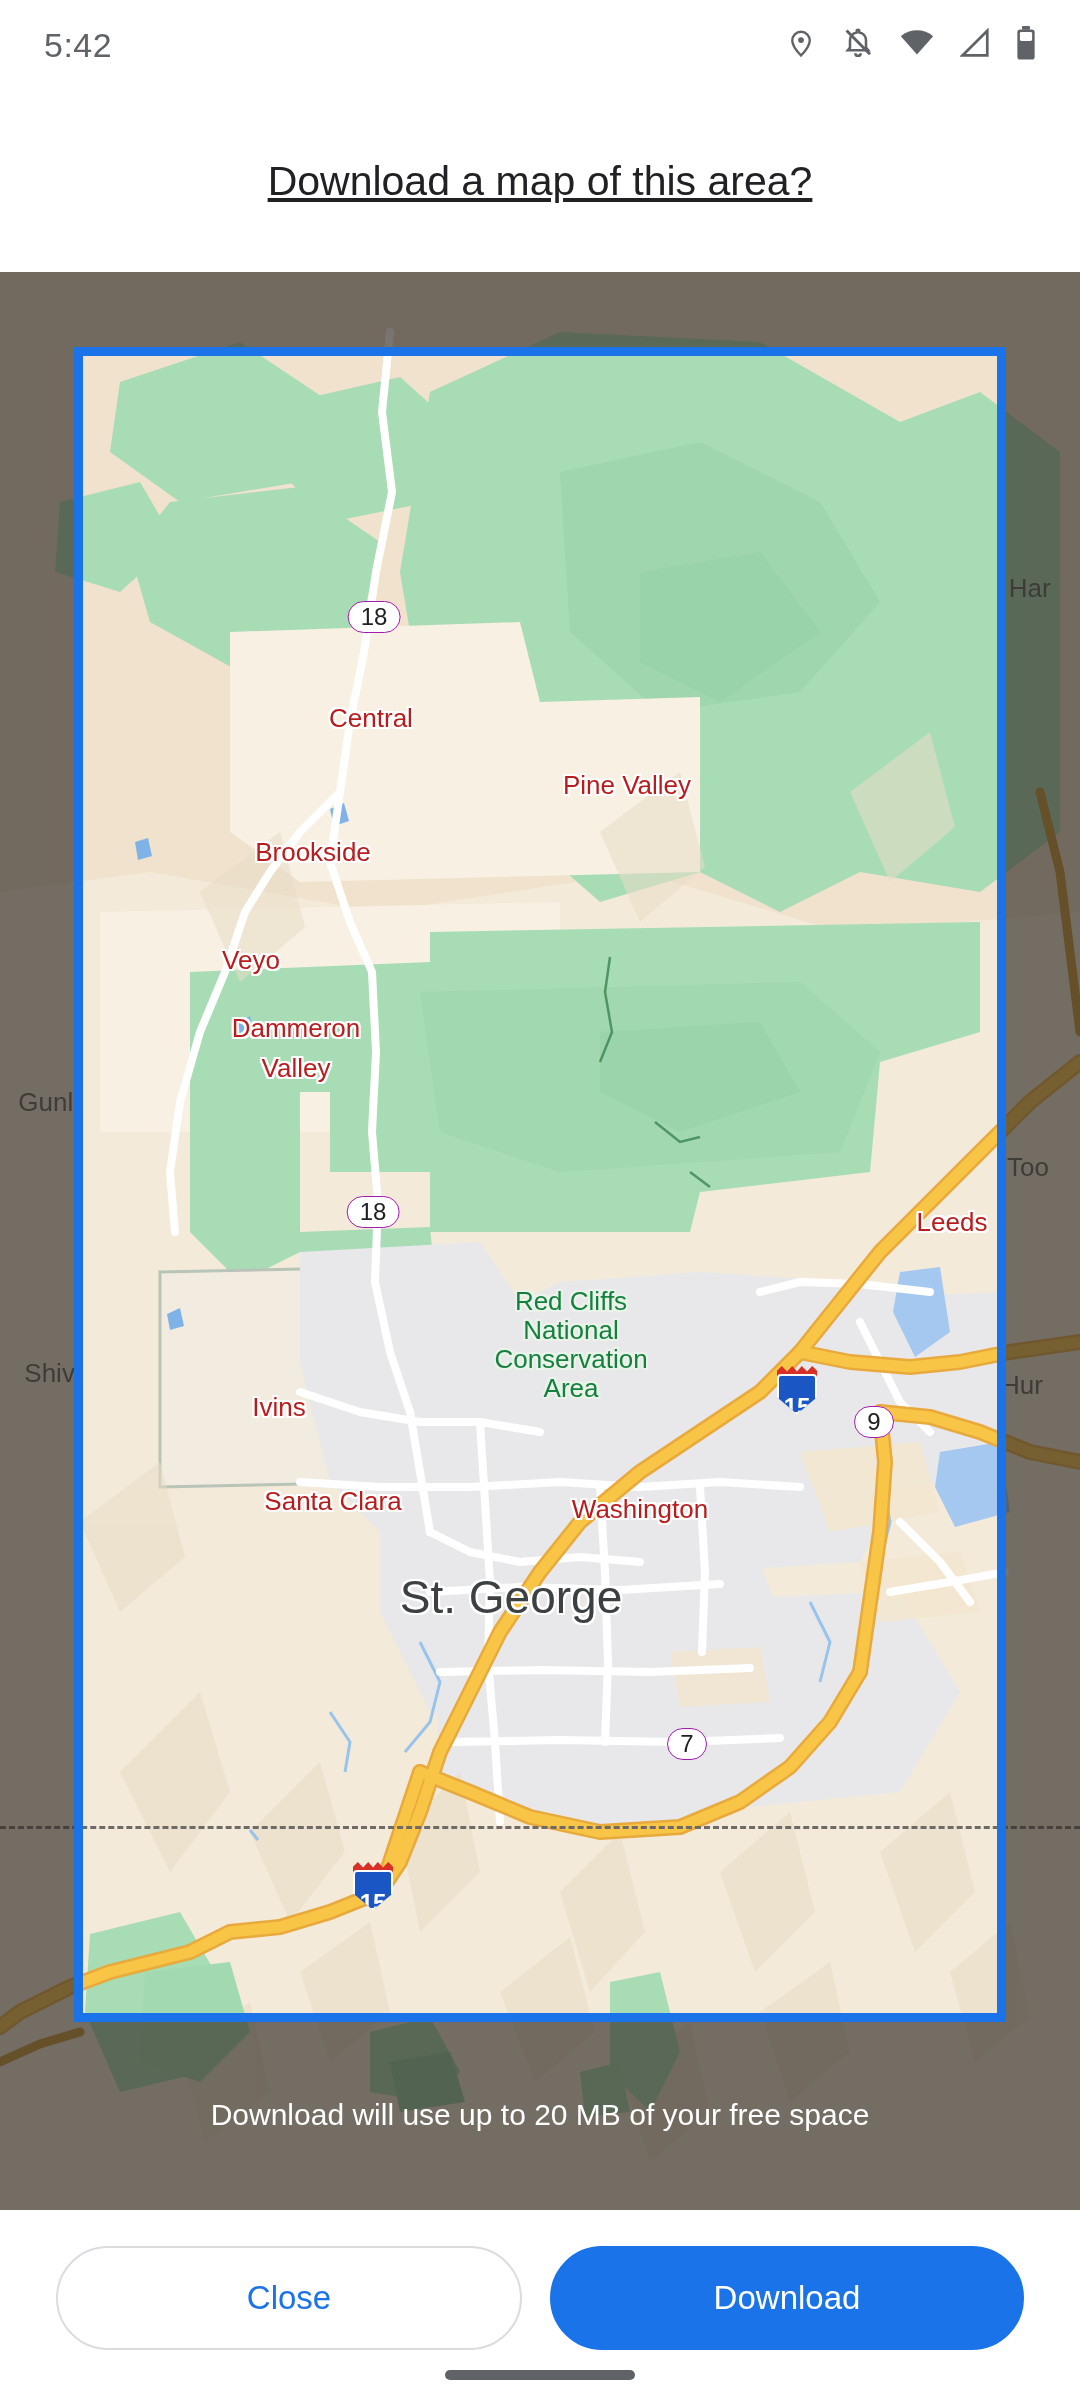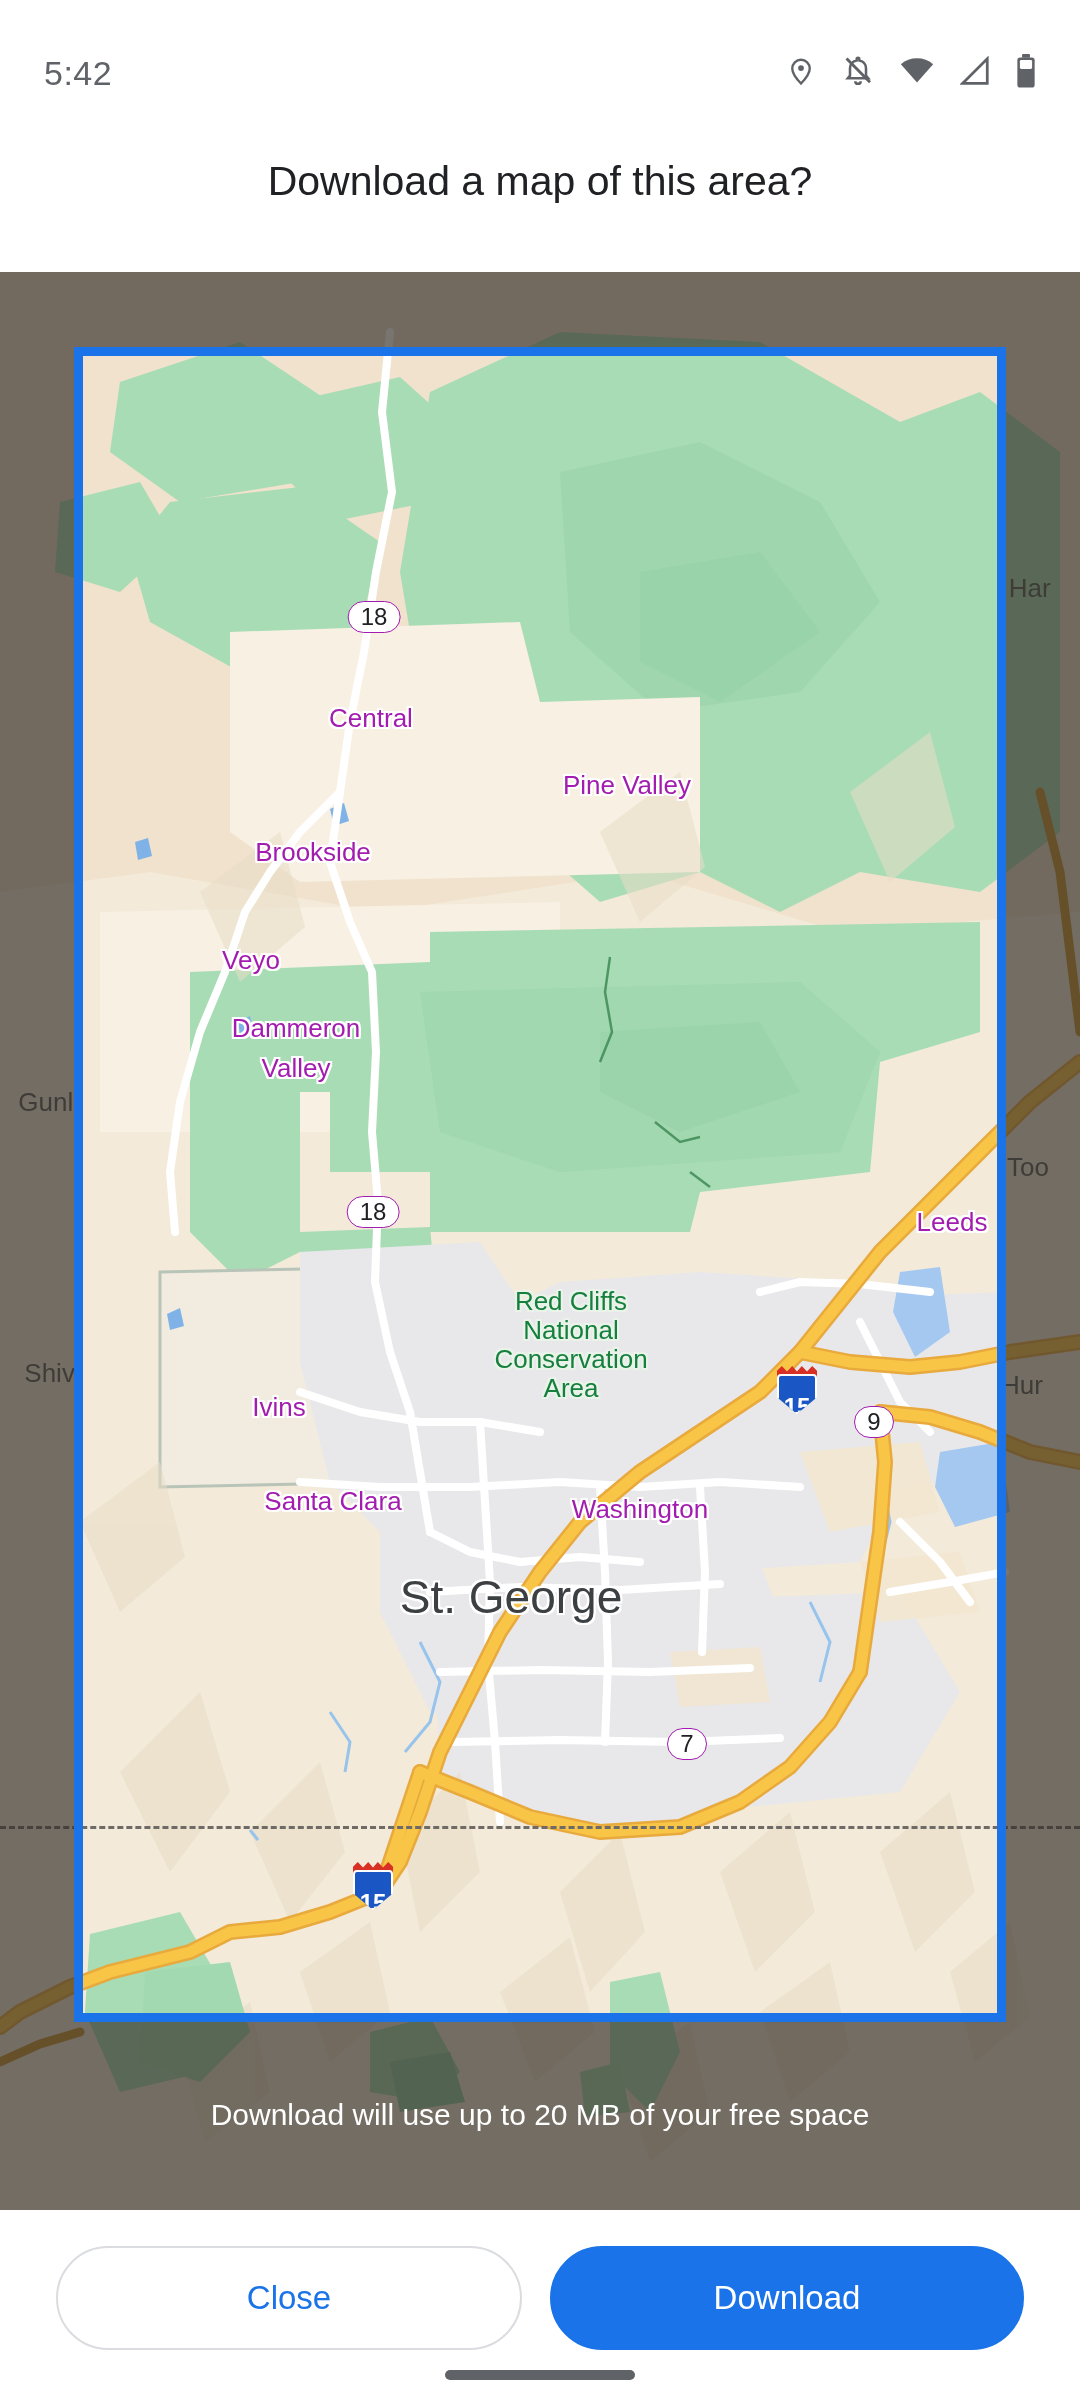--- a/index.html
+++ b/index.html
@@ -8,32 +8,32 @@
     font-family:"Liberation Sans", sans-serif;
     background:#ffffff;
     overflow:hidden;
     position:relative;
   }
 
   
   .statusbar{
     position:absolute; top:0; left:0; width:1080px; height:90px;
     background:#ffffff; display:flex; align-items:center;
-    justify-content:space-between; padding:0 44px;margin-top:28px;
+    justify-content:space-between; padding:0 44px;
   }
   .sb-clock{ font-size:34px; color:#5f6368; letter-spacing:.5px; }
   .sb-icons{ display:flex; align-items:center; gap:26px; }
   .sb-ic{ display:block; }
 
   
   .titlebar{
     position:absolute; top:90px; left:0; width:1080px; height:182px;
     background:#ffffff; display:flex; align-items:center; justify-content:center;
   }
-  .title-text{ font-size:41px; color:#202124; font-weight:400; }
+  .title-text{ font-size:41px; color:#202124; font-weight:400;text-decoration:underline; }
 
   
   .maparea{
     position:absolute; top:272px; left:0; width:1080px; height:1938px;
     overflow:hidden; background:#f0e9dd;
   }
   .mapcanvas{ position:absolute; inset:0; }
   .dimlayer{
     position:absolute; inset:0; background:rgba(50,44,38,0.66);
     pointer-events:none;
@@ -44,21 +44,21 @@
     position:absolute;
     left:74px; top:75px; width:932px; height:1675px;
     border:9px solid #1a73e8;
     overflow:hidden;
     box-sizing:border-box;
   }
   .selinner{ position:absolute; left:-83px; top:-84px; width:1080px; height:1938px; }
 
   .lbl{
     position:absolute;
-    font-size:26px; color:#a21caf; white-space:nowrap;
+    font-size:26px; color:#b91c1c; white-space:nowrap;
     text-shadow: -2px 0 #fff, 2px 0 #fff, 0 -2px #fff, 0 2px #fff,
                  -2px -2px #fff, 2px 2px #fff, 2px -2px #fff, -2px 2px #fff;
     transform:translate(-50%,-50%); text-align:center; line-height:1.12;
   }
   .lbl.park{ color:#15803d; font-size:26px;
     text-shadow:-2px 0 #eaf3ea,2px 0 #eaf3ea,0 -2px #eaf3ea,0 2px #eaf3ea,
                 -2px -2px #eaf3ea,2px 2px #eaf3ea,2px -2px #eaf3ea,-2px 2px #eaf3ea;}
   .lbl.big{ font-size:46px; color:#3c4043; }
 
   .shield-oval{

